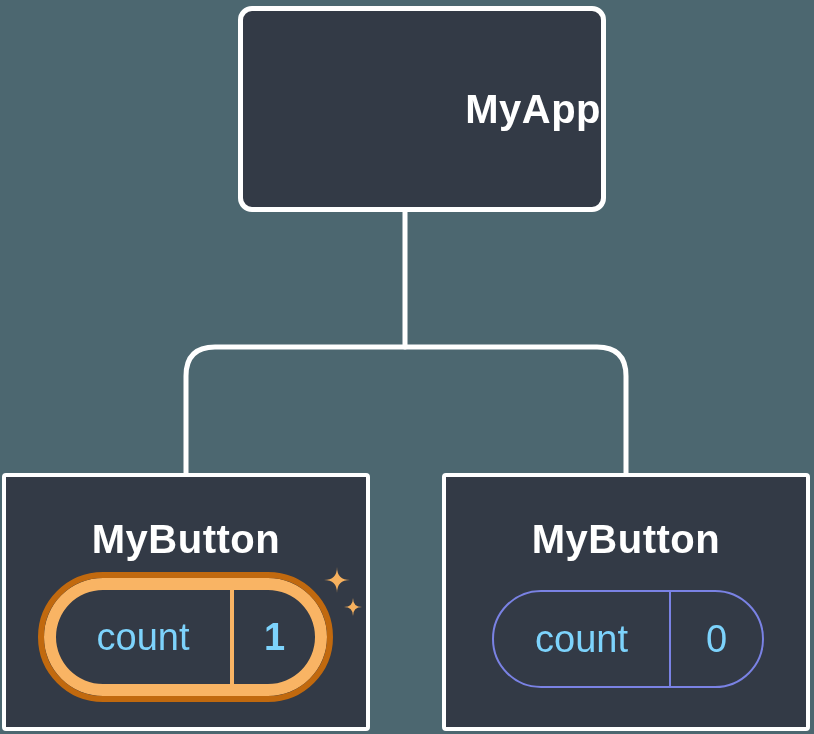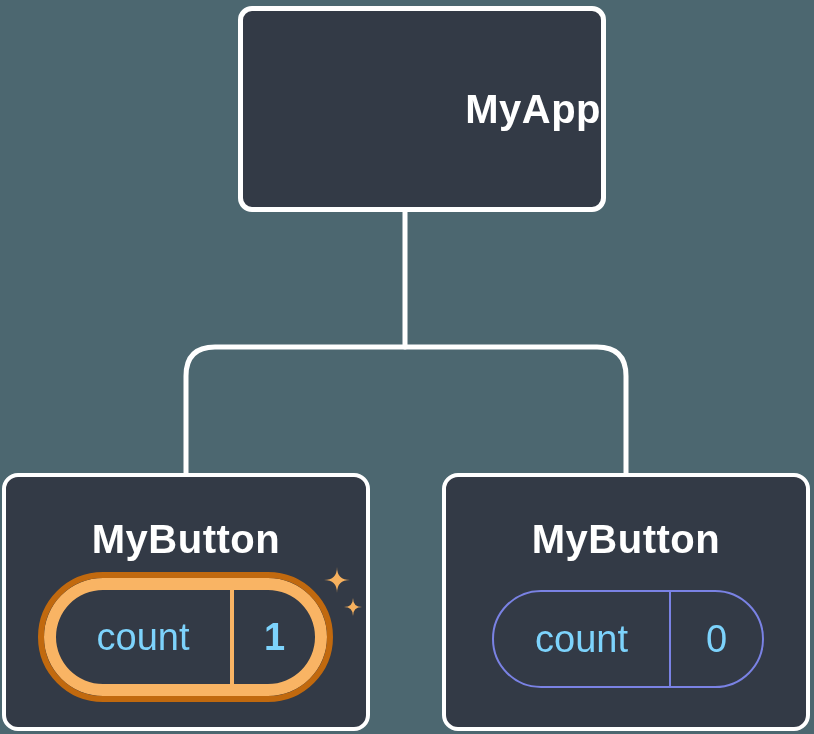--- a/index.html
+++ b/index.html
@@ -36,21 +36,21 @@
     display: flex;
     align-items: center;
     justify-content: flex-end;
     margin-left: 17px;
   }
   .node-child {
     top: 473px;
     width: 368px;
     height: 258px;
     border-width: 4px;
-    border-radius: 16px;
+    border-radius: 4px;
   }
   .node-child-left  { left: 2px; }
   .node-child-right { left: 442px; }
   .node-label {
     color: #FFFFFF;
     font-size: 40px;
     font-weight: 600;
     letter-spacing: 0.5px;
   }
   .child-label {

